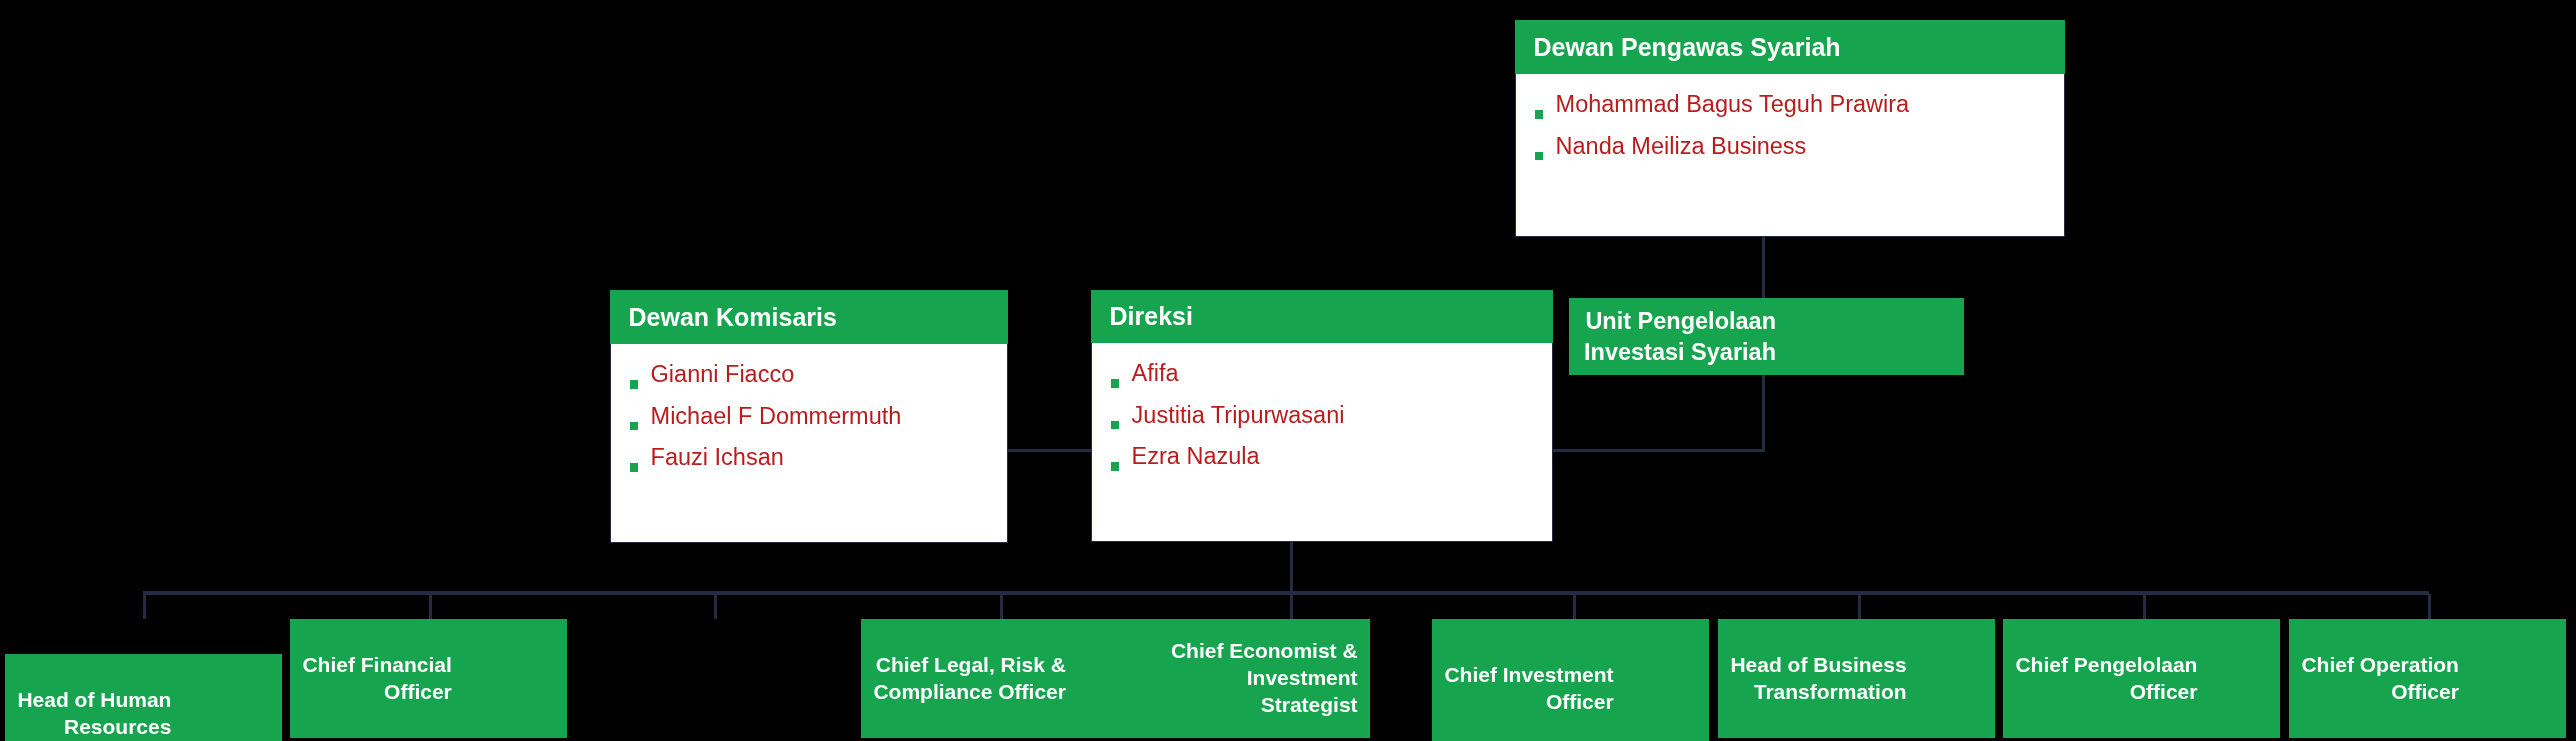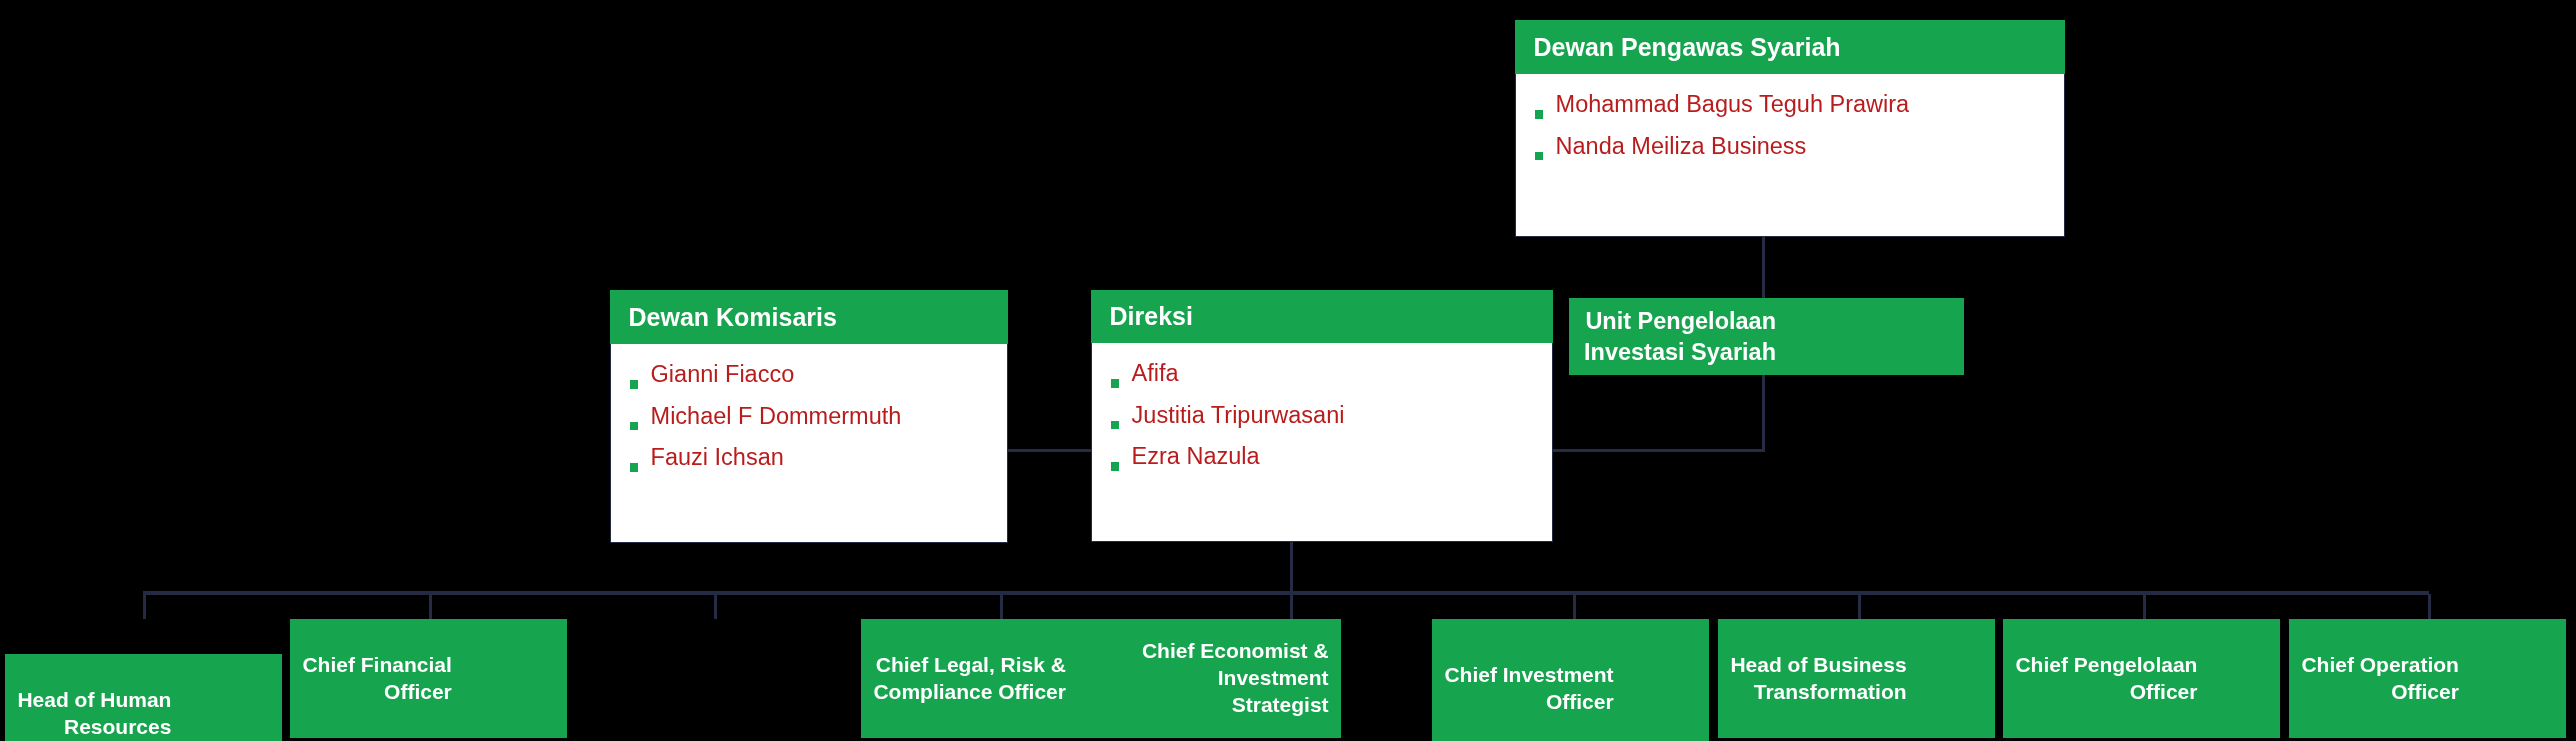--- a/index.html
+++ b/index.html
@@ -186,21 +186,21 @@
   <div class="solid-box leaf-box" style="left:5px; top:654px; width:277px; height:119px;">Head of Human
 Resources</div>
 
   <div class="solid-box leaf-box" style="left:290px; top:619px; width:277px; height:119px;">Chief Financial
 Officer</div>
 
 
   <div class="solid-box leaf-box" style="left:861px; top:619px; width:277px; height:119px;">Chief Legal, Risk &amp;
 Compliance Officer</div>
 
-  <div class="solid-box leaf-box" style="left:1105px; top:619px; width:236px; height:119px;">Chief Economist &amp;
+  <div class="solid-box leaf-box" style="left:1134px; top:619px; width:236px; height:119px;">Chief Economist &amp;
 Investment Strategist</div>
 
   <div class="solid-box leaf-box" style="left:1432px; top:619px; width:277px; height:140px;">Chief Investment
 Officer</div>
 
   <div class="solid-box leaf-box" style="left:1718px; top:619px; width:277px; height:119px;">Head of Business
 Transformation</div>
 
   <div class="solid-box leaf-box" style="left:2003px; top:619px; width:277px; height:119px;">Chief Pengelolaan
 Officer</div>

